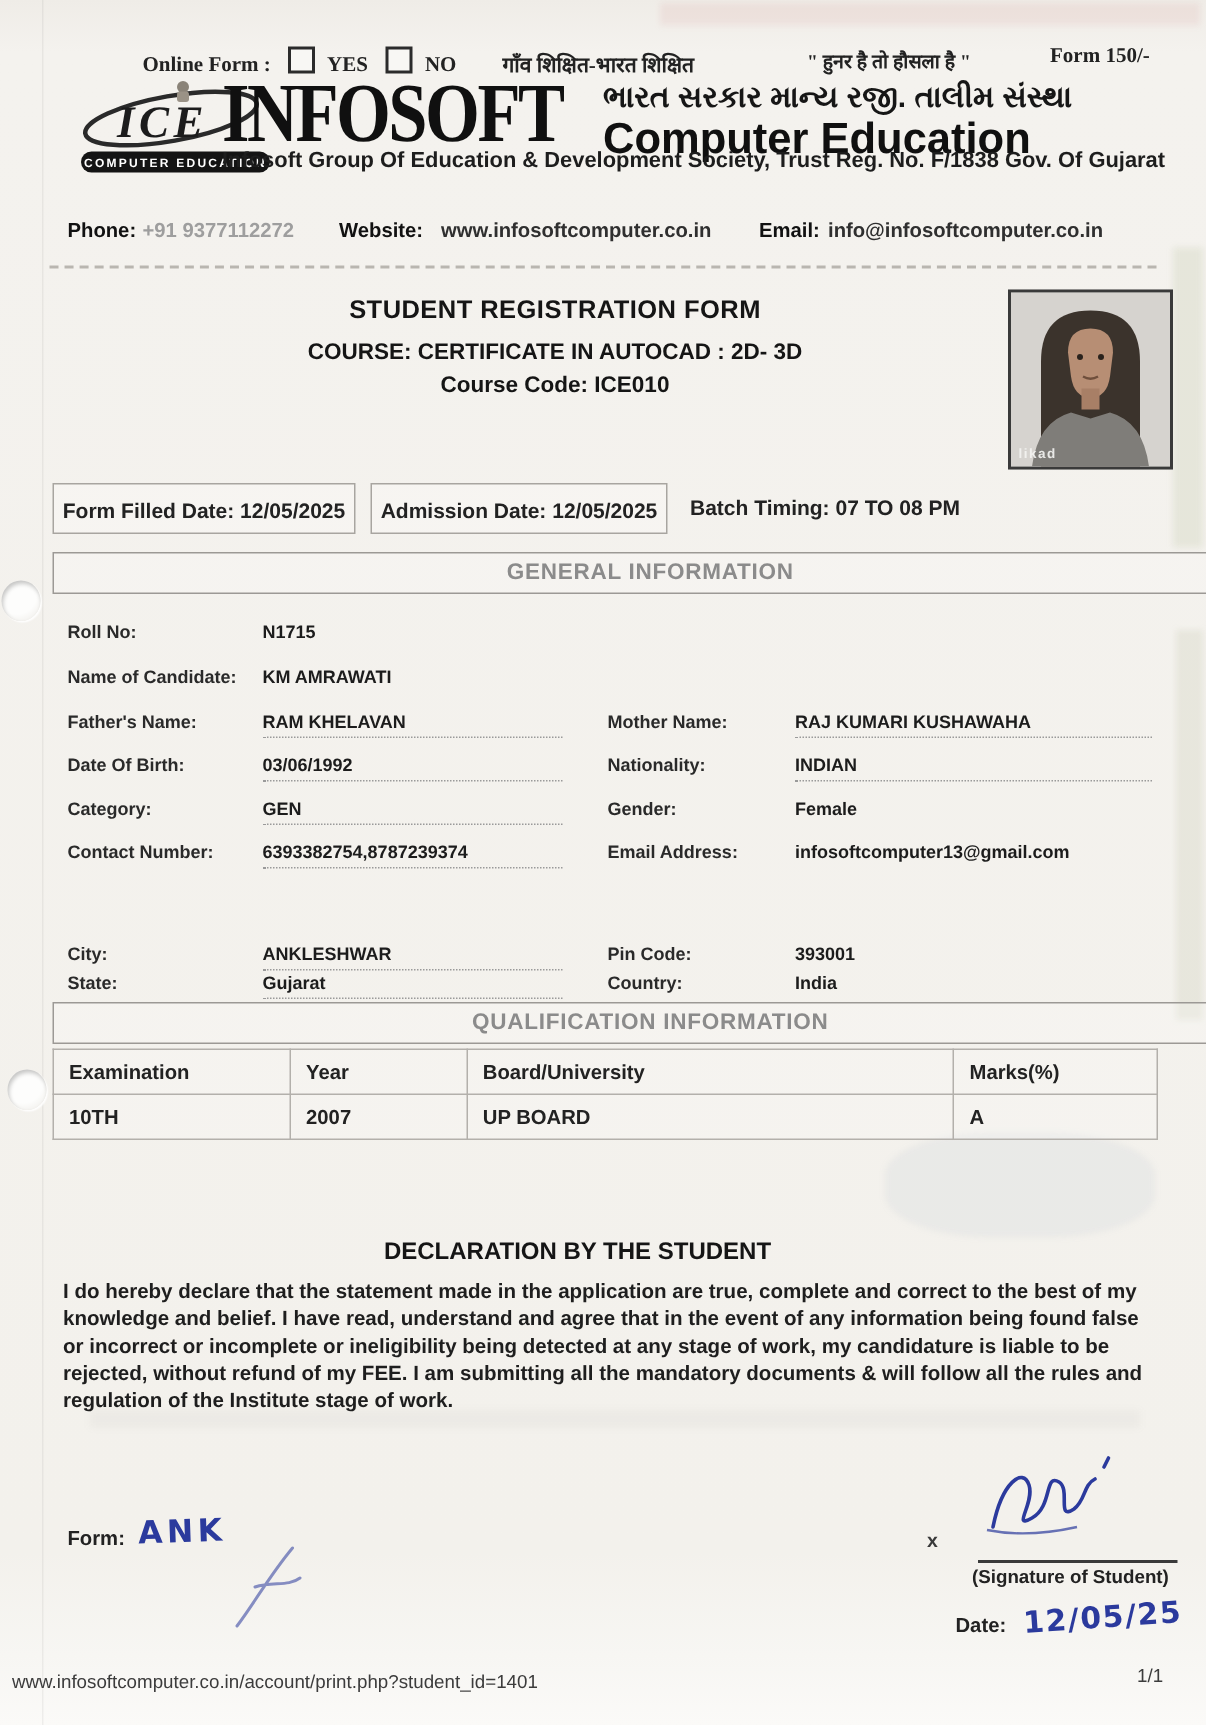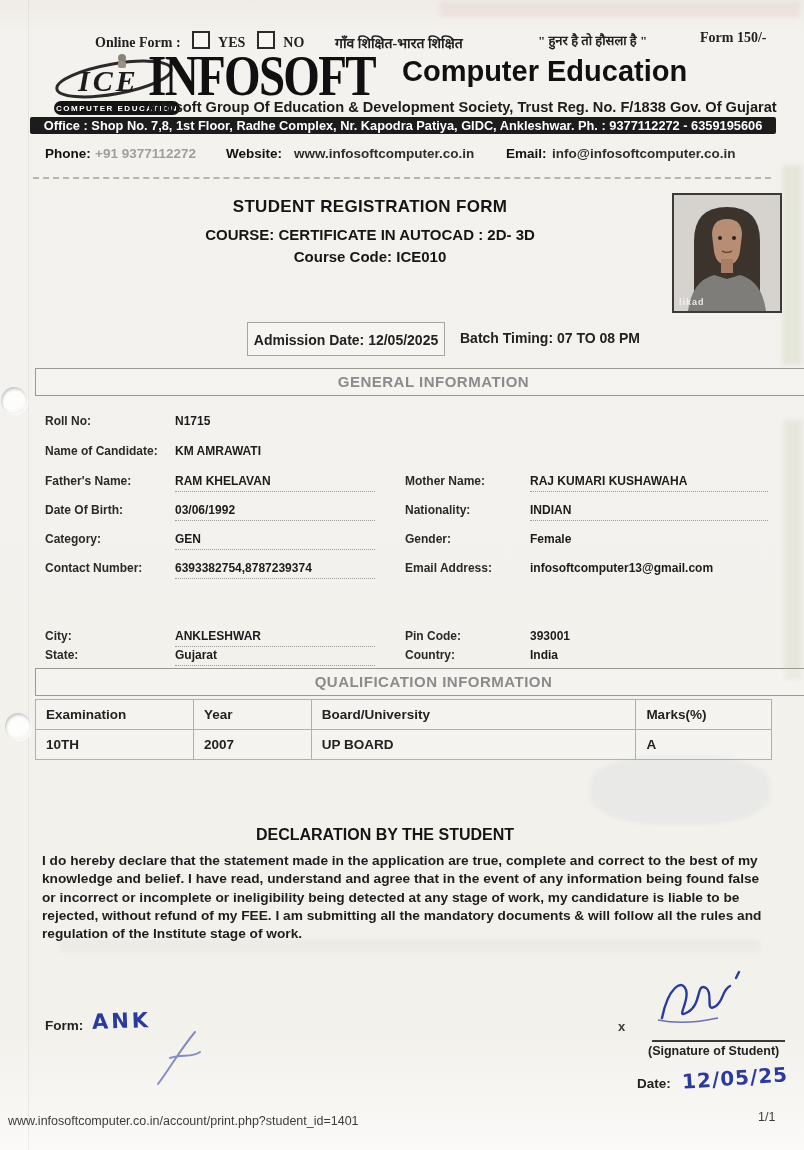--- a/index.html
+++ b/index.html
@@ -111,24 +111,24 @@
       <circle cx="86" cy="6" r="4" fill="#8a8378"></circle>
       <rect x="82" y="9" width="8" height="7" rx="2" fill="#9a9286"></rect>
       <text x="42" y="39" font-family="Liberation Serif, serif" font-style="italic" font-weight="bold" font-size="30" fill="#1c1c1c" letter-spacing="3">ICE</text>
       <rect x="18" y="49" width="126" height="14" rx="7" fill="#141414"></rect>
       <text x="81" y="59" text-anchor="middle" font-family="Liberation Sans, sans-serif" font-weight="bold" font-size="8" fill="#fff" letter-spacing="1.5">COMPUTER EDUCATION</text>
     </svg>
   </div>
 
   <div class="abs brand serif">INFOSOFT</div>
   <div class="abs brand-right">
+    <div class="guj">ભારત સરકાર માન્ય રજી. તાલીમ સંસ્થા</div>
     <div class="compedu">Computer Education</div>
   </div>
   <div class="abs society">Infosoft Group Of Education &amp; Development Society, Trust Reg. No. F/1838 Gov. Of Gujarat</div>
-  <div class="abs officebar">Office : Shop No. 7,8, 1st Floor, Radhe Complex, Nr. Kapodra Patiya, GIDC, Ankleshwar. Ph. : 9377112272 - 6359195606</div>
 
   <div class="abs contactrow">
     <span class="abs lab" style="left:45px;">Phone:</span>
     <span class="abs phoneval" style="left:95px;">+91 9377112272</span>
     <span class="abs lab" style="left:226px;">Website:</span>
     <span class="abs" style="left:294px;color:#2f2f2f;">www.infosoftcomputer.co.in</span>
     <span class="abs lab" style="left:506px;">Email:</span>
     <span class="abs" style="left:552px;color:#2f2f2f;">info@infosoftcomputer.co.in</span>
   </div>
   <div class="abs dashsep"></div>
@@ -144,20 +144,21 @@
       <path d="M38 40 Q38 24 53 24 Q68 24 68 40 L66 56 Q64 70 53 70 Q42 70 40 56 Z" fill="#b78e74"></path>
       <rect x="47" y="64" width="12" height="14" fill="#a87f66"></rect>
       <path d="M14 116 Q18 86 40 80 L53 84 L66 80 Q88 86 92 116 Z" fill="#7f7d79"></path>
       <circle cx="46" cy="43" r="2" fill="#2a221c"></circle>
       <circle cx="60" cy="43" r="2" fill="#2a221c"></circle>
       <path d="M48 56 Q53 59 58 56" stroke="#6f4f3c" stroke-width="1.5" fill="none"></path>
     </svg>
     <span class="wm">likad</span>
   </div>
 
+  <div class="abs datebox" style="left:35px;width:202px;">Form Filled Date: 12/05/2025</div>
   <div class="abs datebox" style="left:247px;width:198px;">Admission Date: 12/05/2025</div>
   <div class="abs batch">Batch Timing: 07 TO 08 PM</div>
 
   <div class="abs secbar" style="top:368px;">GENERAL INFORMATION</div>
 
   <div class="abs" id="fields">
     <div class="frow" style="top:10px;">
       <span class="flabel">Roll No:</span>
       <span class="fvalue nou" style="left:140px;">N1715</span>
     </div>

